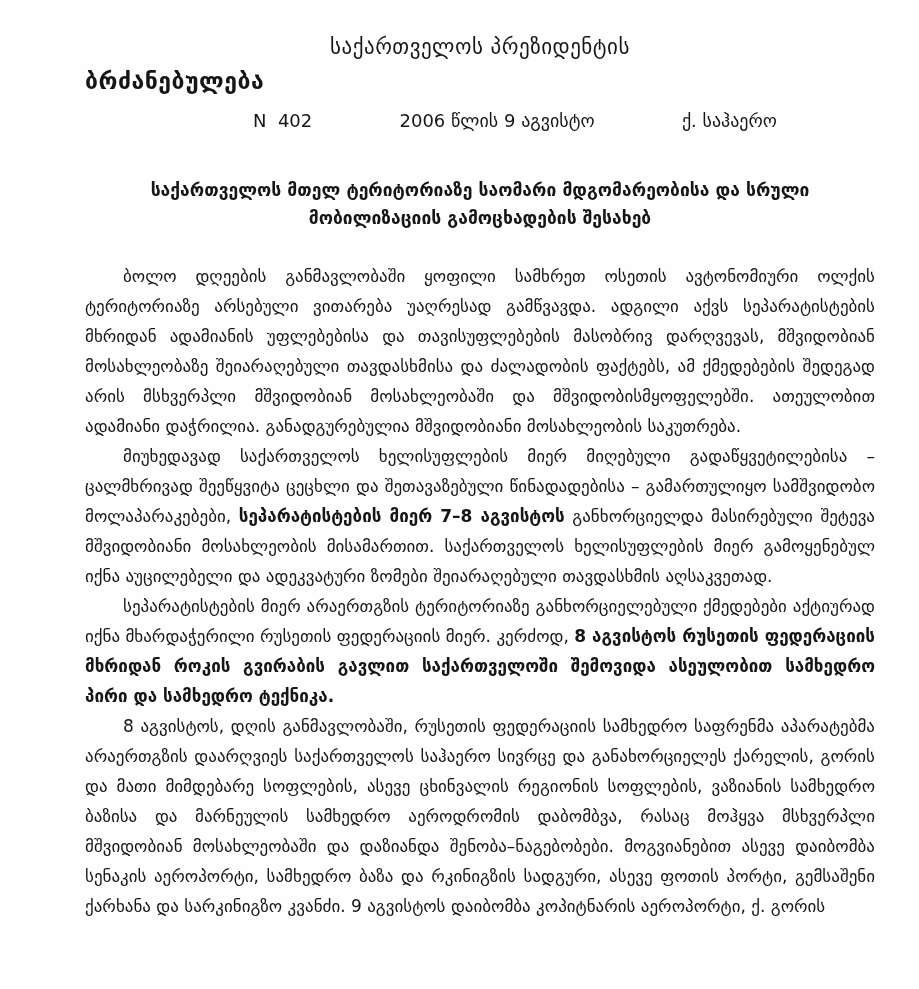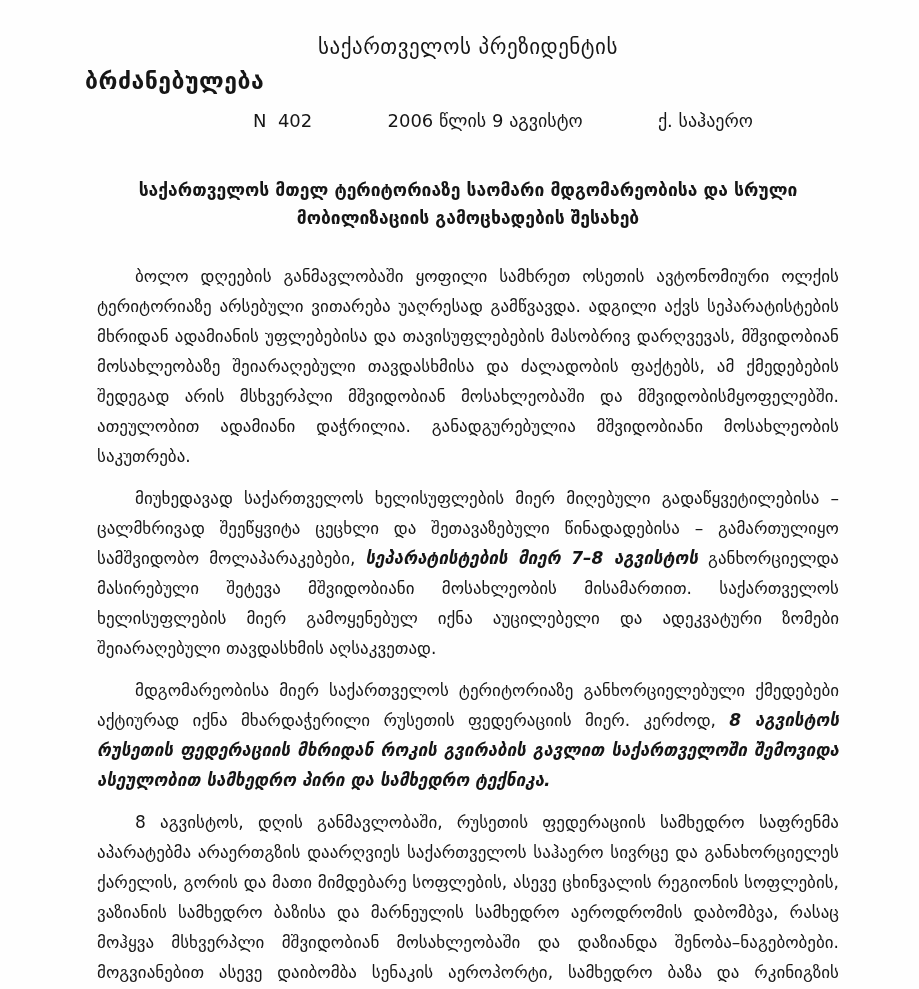--- a/index.html
+++ b/index.html
@@ -11,21 +11,21 @@
     width: 919px;
     height: 989px;
     font-family: "DejaVu Sans", "Liberation Sans", sans-serif;
     color: #161616;
     overflow: hidden;
   }
   .page {
     box-sizing: border-box;
     width: 919px;
     height: 989px;
-    padding: 34px 68px 20px 85px;
+    padding: 34px 44px 20px 85px;
     background: #fefefe;
   }
   .org-title {
     text-align: center;
     font-size: 21px;
     line-height: 27px;
     letter-spacing: 0.5px;
   }
   .doc-type {
     font-size: 23px;
@@ -52,26 +52,25 @@
     margin: 44px auto 0 auto;
   }
   .doc-body {
     margin-top: 29px;
     font-size: 17px;
     line-height: 30px;
     text-align: justify;
     text-justify: inter-word;
   }
   .doc-body p {
-    margin: 12px;
+    margin: 0;
     text-indent: 38px;
   }
   .doc-body .bold {
     font-weight: bold;
-    font-style: italic;
   }
 </style>
 </head>
 <body>
 
 <div class="page">
   <div class="org-title">საქართველოს პრეზიდენტის</div>
 
   <div class="doc-type">ბრძანებულება</div>
 
@@ -79,16 +78,16 @@
     <span>N  402</span>
     <span>2006 წლის 9 აგვისტო</span>
     <span>ქ. საჰაერო</span>
   </div>
 
   <h1 class="doc-title">საქართველოს მთელ ტერიტორიაზე საომარი მდგომარეობისა და სრული მობილიზაციის გამოცხადების შესახებ</h1>
 
   <div class="doc-body">
       <p><span>ბოლო დღეების განმავლობაში ყოფილი სამხრეთ ოსეთის ავტონომიური ოლქის ტერიტორიაზე არსებული ვითარება უაღრესად გამწვავდა. ადგილი აქვს სეპარატისტების მხრიდან ადამიანის უფლებებისა და თავისუფლებების მასობრივ დარღვევას, მშვიდობიან მოსახლეობაზე შეიარაღებული თავდასხმისა და ძალადობის ფაქტებს, ამ ქმედებების შედეგად არის მსხვერპლი მშვიდობიან მოსახლეობაში და მშვიდობისმყოფელებში. ათეულობით ადამიანი დაჭრილია. განადგურებულია მშვიდობიანი მოსახლეობის საკუთრება.</span></p>
       <p><span>მიუხედავად საქართველოს ხელისუფლების მიერ მიღებული გადაწყვეტილებისა – ცალმხრივად შეეწყვიტა ცეცხლი და შეთავაზებული წინადადებისა – გამართულიყო სამშვიდობო მოლაპარაკებები, </span><span class="bold">სეპარატისტების მიერ  7–8 აგვისტოს</span><span> განხორციელდა მასირებული შეტევა მშვიდობიანი მოსახლეობის მისამართით. საქართველოს ხელისუფლების მიერ გამოყენებულ იქნა აუცილებელი და ადეკვატური ზომები შეიარაღებული თავდასხმის აღსაკვეთად.</span></p>
-      <p><span>მდგომარეობისა მიერ საქართველოს ტერიტორიაზე განხორციელებული ქმედებები აქტიურად იქნა მხარდაჭერილი რუსეთის ფედერაციის მიერ. კერძოდ, </span><span class="bold">8 აგვისტოს რუსეთის ფედერაციის მხრიდან როკის გვირაბის გავლით საქართველოში შემოვიდა ასეულობით სამხედრო პირი და სამხედრო ტექნიკა.</span></p>
+      <p><span>სეპარატისტების მიერ არაერთგზის ტერიტორიაზე განხორციელებული ქმედებები აქტიურად იქნა მხარდაჭერილი რუსეთის ფედერაციის მიერ. კერძოდ, </span><span class="bold">8 აგვისტოს რუსეთის ფედერაციის მხრიდან როკის გვირაბის გავლით საქართველოში შემოვიდა ასეულობით სამხედრო პირი და სამხედრო ტექნიკა.</span></p>
       <p><span>8 აგვისტოს, დღის განმავლობაში, რუსეთის ფედერაციის სამხედრო საფრენმა აპარატებმა არაერთგზის დაარღვიეს საქართველოს საჰაერო სივრცე და განახორციელეს ქარელის, გორის და მათი მიმდებარე სოფლების, ასევე ცხინვალის რეგიონის სოფლების, ვაზიანის სამხედრო ბაზისა და მარნეულის სამხედრო აეროდრომის დაბომბვა, რასაც მოჰყვა მსხვერპლი მშვიდობიან მოსახლეობაში და დაზიანდა შენობა–ნაგებობები. მოგვიანებით ასევე დაიბომბა სენაკის აეროპორტი, სამხედრო ბაზა და რკინიგზის სადგური, ასევე ფოთის პორტი, გემსაშენი ქარხანა და სარკინიგზო კვანძი. 9 აგვისტოს დაიბომბა კოპიტნარის აეროპორტი, ქ. გორის</span></p>
     </div>
 </div>
 
 </body></html>

